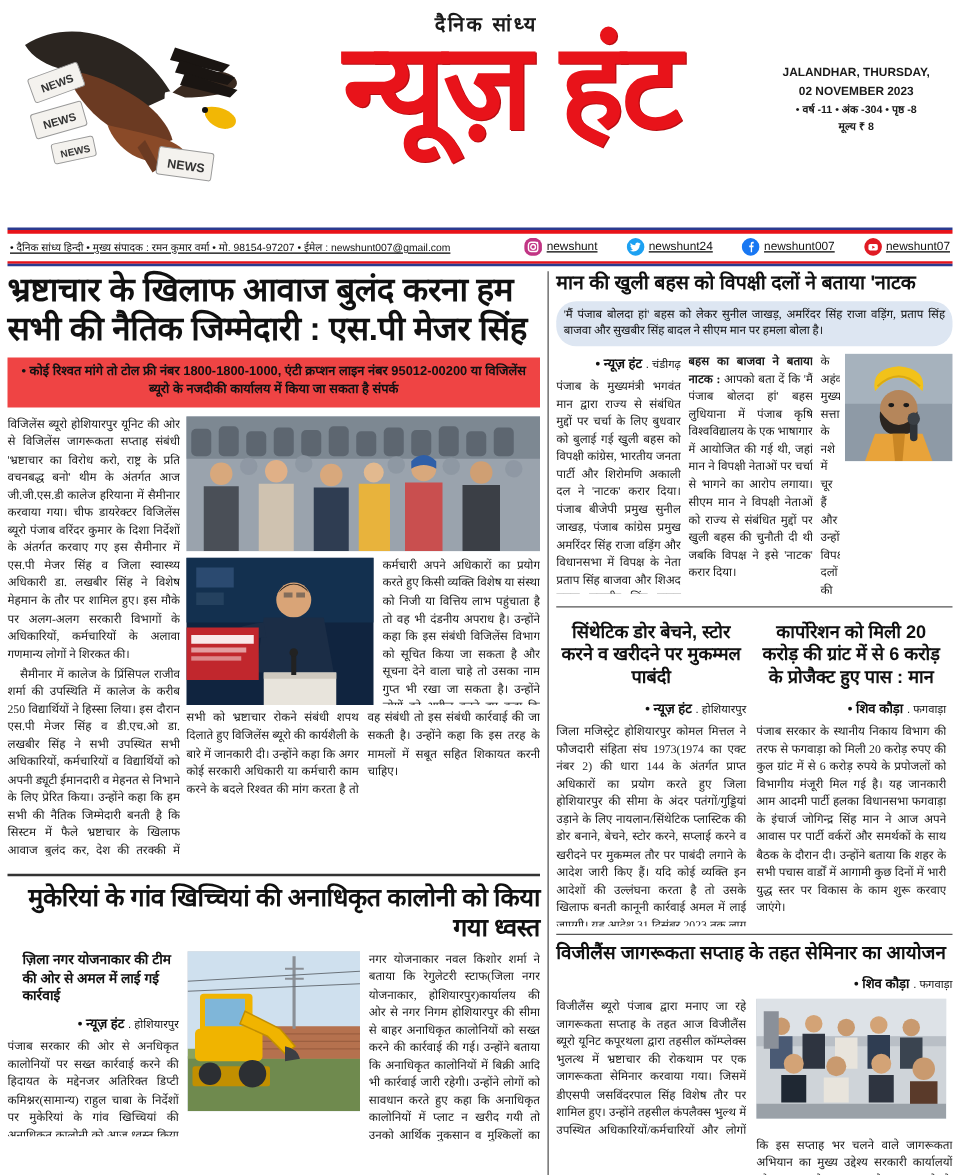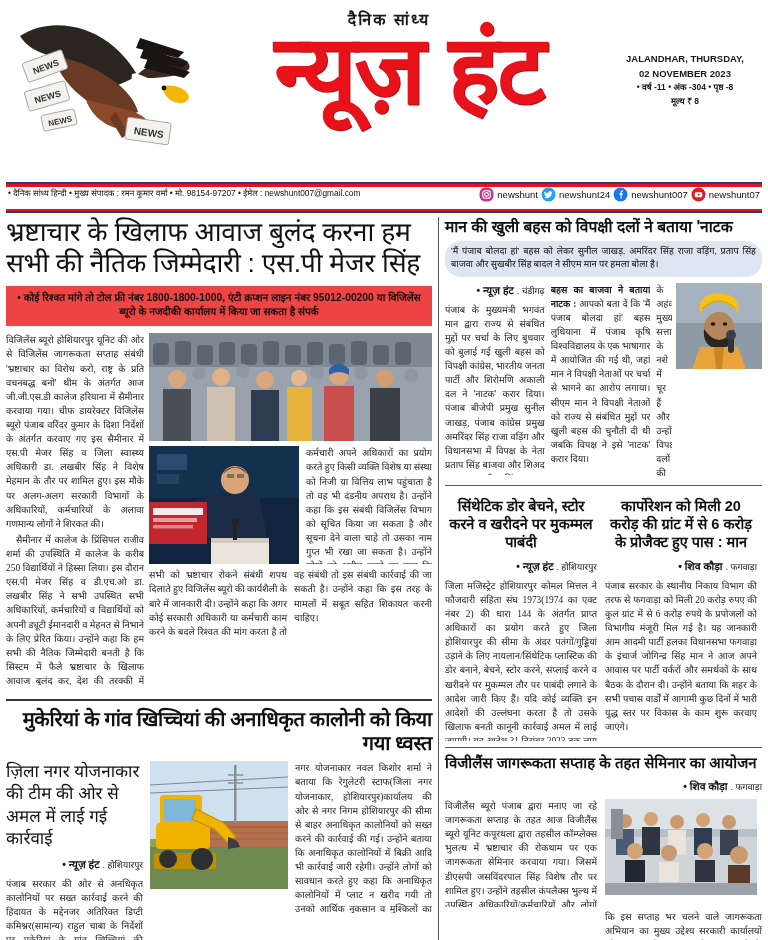--- a/index.html
+++ b/index.html
@@ -42,43 +42,43 @@
     font-family: "Liberation Sans", sans-serif;
     font-weight: 700; font-size: 9.5px; color: #1a1a1a; line-height: 1.55;
   }
   .dateblock .d1 { font-size: 9.5px; }
   .dateblock .d3 { font-size: 8.5px; font-weight: 600; }
 
   
   .rule-red { height: 2.5px; background: #e8131a; }
   .rule-blue { height: 2px; background: #2b3a8f; }
   .contactbar {
-    display: flex; align-items: flex-start; justify-content: space-between;
-    height: 22px; padding: 0 2px;
+    display: flex; align-items: center; justify-content: space-between;
+    height: 22px; padding: 0 2px; text-decoration: underline;
   }
   .contact-left {
     font-family: "Liberation Sans", sans-serif;
     font-size: 8.3px; color: #111; white-space: nowrap;
   }
-  .socials { display: flex; align-items: center; gap: 3px; }
+  .socials { display: flex; align-items: center; gap: 23px; }
   .social { display: flex; align-items: center; gap: 3px; }
   .social .lbl {
     font-family: "Liberation Sans", sans-serif;
     font-size: 9.5px; color: #111; font-weight: 400;
   }
   .sicon { width: 15px; height: 15px; border-radius: 50%; display: block; }
 
   
   .content { display: flex; gap: 0; margin-top: 4px; }
   .col-left { width: 432px; padding-right: 6px; }
   .col-right { width: 324px; padding-left: 6px; border-left: 1.2px solid #555; }
 
   .hl-main {
     font-family: "Liberation Sans", sans-serif;
-    font-weight: 400; font-size: 26.5px; line-height: 1.18;
+    font-weight: 700; font-size: 26.5px; line-height: 1.18;
     color: #111; letter-spacing: -0.3px;
   }
   .yellowbox {
     background: #ef4444; margin-top: 6px; padding: 5px 8px 6px;
     font-family: "Liberation Sans", sans-serif;
     font-size: 10.3px; line-height: 1.45; font-weight: 600;
     color: #111; text-align: center;
   }
   .byline {
     font-family: Liberation Sans, sans-serif;
@@ -121,21 +121,21 @@
   }
   .hl-wide {
     font-family: "Liberation Sans", sans-serif;
     font-weight: 700; font-size: 15px; line-height: 1.2; color: #111;
   }
   .inline-head { font-weight: 700; }
   .sep { height: 1.2px; background: #555; margin: 6px 0; }
   .sep-thick { height: 2px; background: #333; margin: 7px 0 6px; }
   .lead-left {
     font-family: "Liberation Sans", sans-serif;
-    font-weight: 400; font-size: 17px; line-height: 1.3; color: #111;
+    font-weight: 700; font-size: 11px; line-height: 1.3; color: #111; margin-left: 12px;
   }
   .clip { overflow: hidden; }
 </style>
 </head>
 <body>
 
 <div class="page">
 
   <div class="masthead">
 

